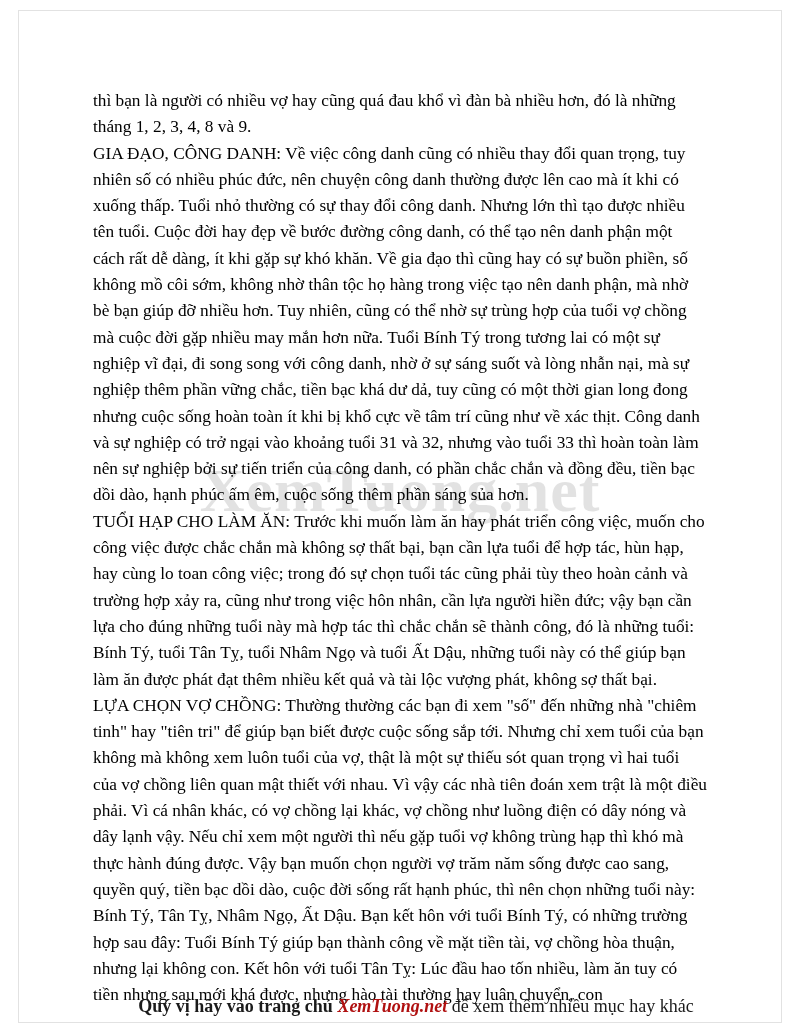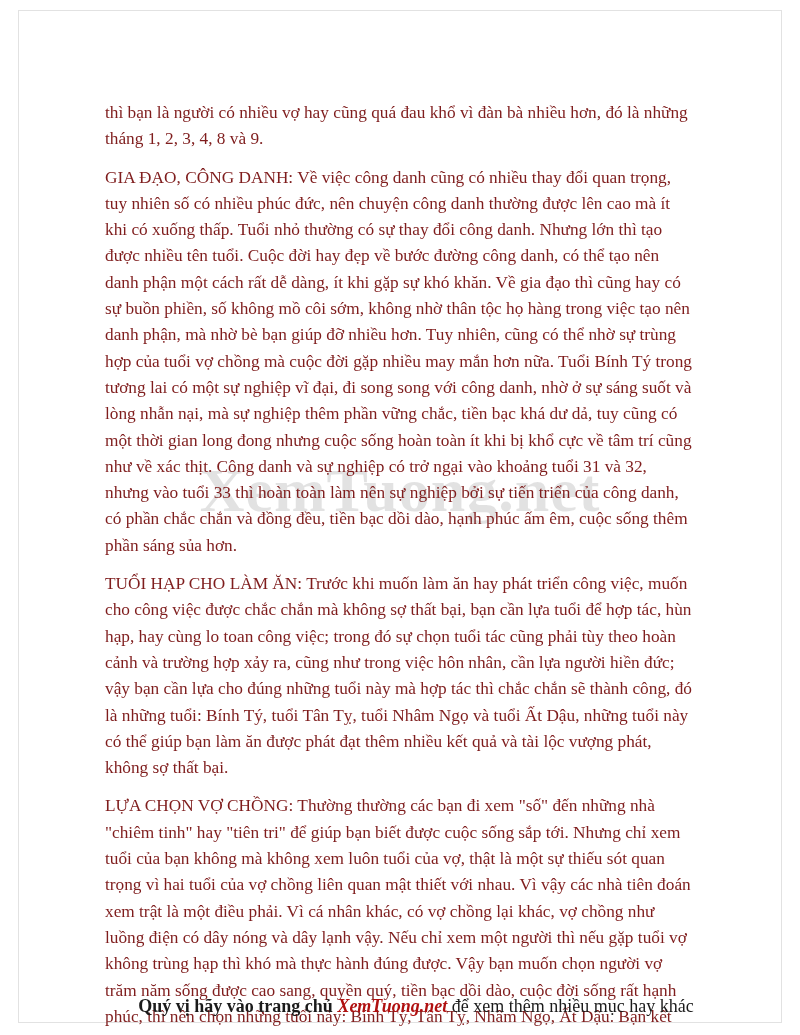--- a/index.html
+++ b/index.html
@@ -46,24 +46,24 @@
     user-select: none;
     pointer-events: none;
   }
   .content {
     position: absolute;
     left: 93px;
     top: 88px;
     width: 614px;
   }
   .para {
-    margin: 12px;
+    margin: 0;
     font-size: 17.3px;
     line-height: 26.3px;
-    color: #7f1d1d;
+    color: #000000;
     text-align: left;
     font-family: "Liberation Serif", serif;
   }
   .para + .para {
     margin-top: 0px;
   }
   .heading-inline {
     font-weight: normal;
   }
   .footer {

